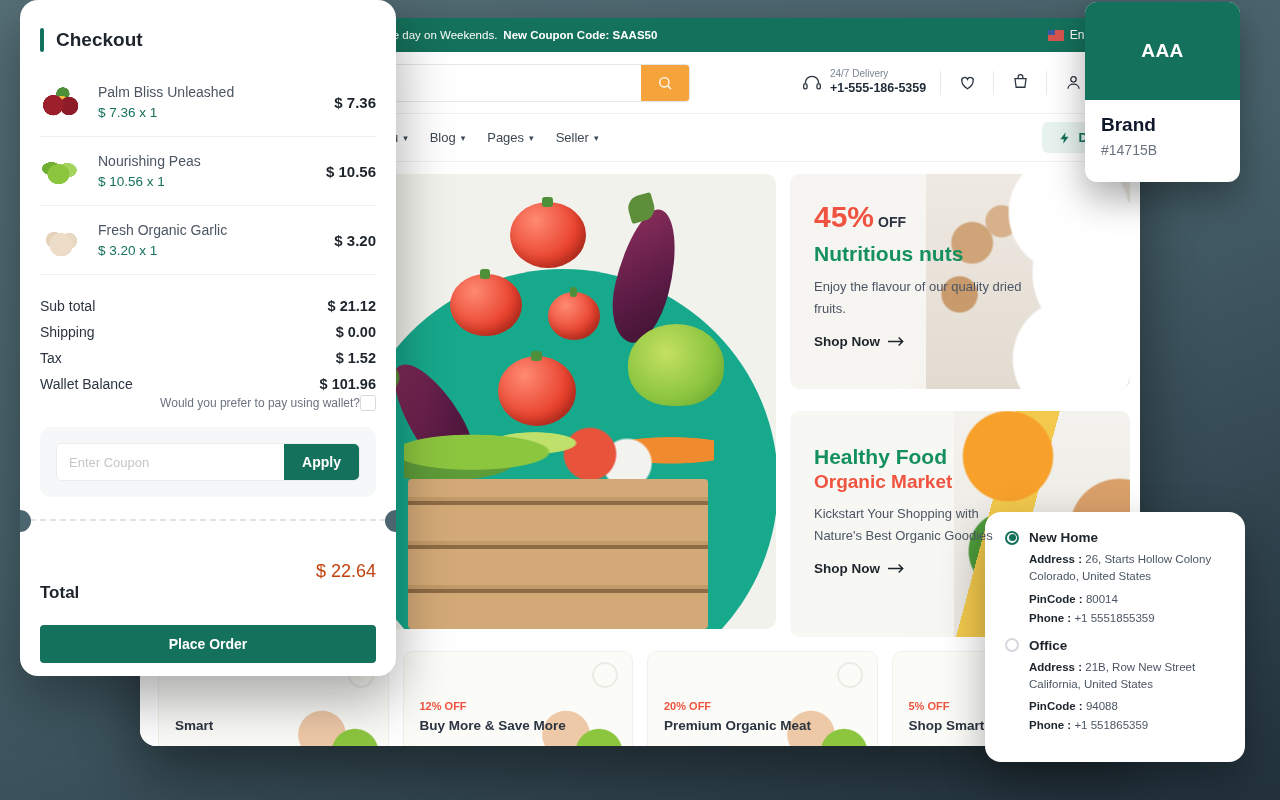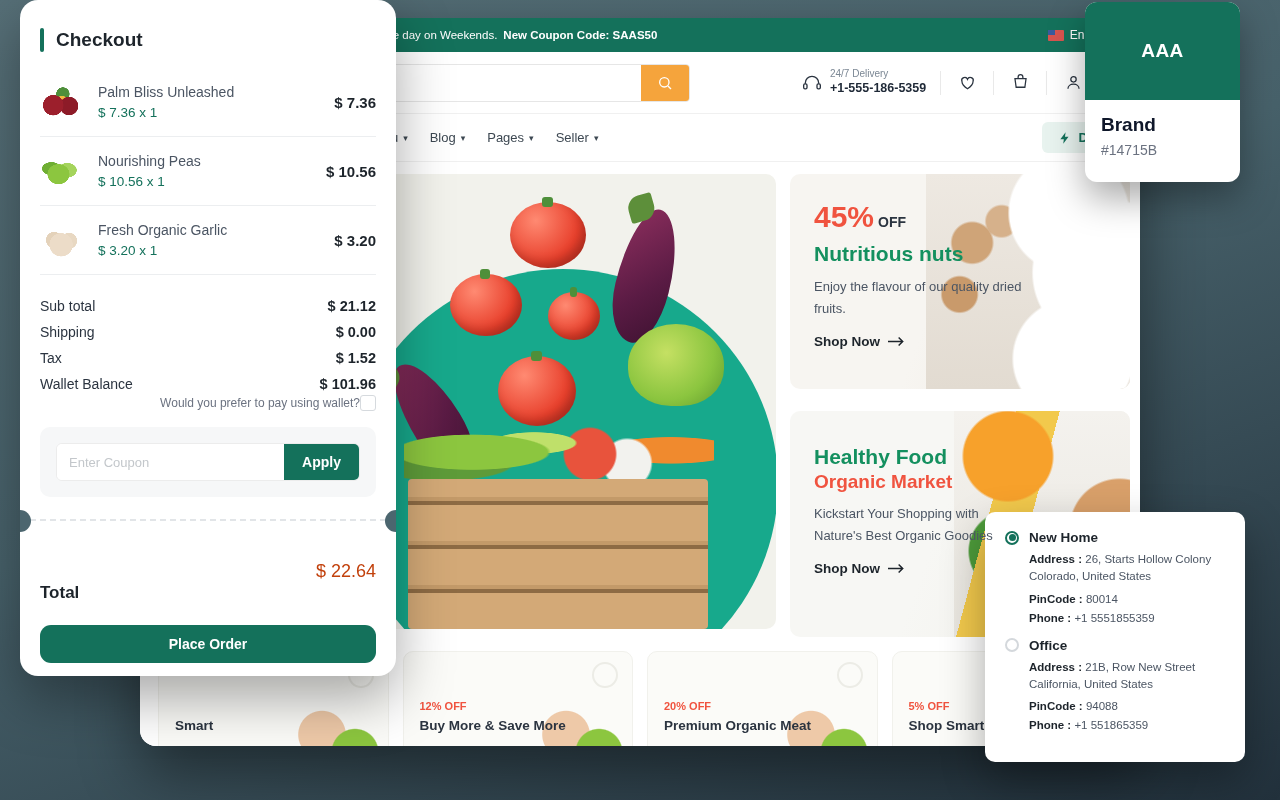--- a/index.html
+++ b/index.html
@@ -232,40 +232,40 @@
   }
   .tear::before { left:-11px; }
   .tear::after  { right:-11px; }
 
   .total-row { display:flex; justify-content:space-between; align-items:center; padding: 18px 0 0 0;}
   .total-k { font-size: 17px; font-weight:700; color:#1d242b;margin-top:44px; }
   .total-v { font-size: 18px; font-weight:400; color:#c2410c; }
 
   .place-order {
     margin-top: 22px; width:100%; height: 38px; background:#14715B; color:#fff;
-    border:0; border-radius:11px; font-size: 14px; font-weight:700; cursor:pointer;
+    border:0; border-radius:4px; font-size: 14px; font-weight:700; cursor:pointer;
     font-family:"Liberation Sans", sans-serif;
   }
 
   
   .brandcard {
     position:absolute; right: 40px; top: 2px; width: 155px; height: 180px;
     border-radius: 12px; overflow:hidden; background:#fff;
     box-shadow: 0 16px 36px rgba(0,0,0,.34);
   }
   .brand-top { height: 98px; background:#14715B; display:flex; align-items:center; justify-content:center;}
   .brand-aaa { color:#fff; font-size: 19px; font-weight:700; letter-spacing:.5px; }
   .brand-bot { padding: 14px 16px; }
   .brand-name { font-size: 19px; font-weight:700; color:#0f172a; }
   .brand-hex { font-size: 14px; color:#6b7280; margin-top:6px; }
 
   
   .addrcard {
     position:absolute; right: 35px; bottom: 38px; width: 260px; height: 250px;
-    background:#fff; border-radius: 10px; box-shadow: 0 18px 44px rgba(0,0,0,.32);
+    background:#fff; border-radius: 16px; box-shadow: 0 18px 44px rgba(0,0,0,.32);
     padding: 18px 20px; overflow:hidden;
   }
   .addr-block { margin-bottom: 14px; }
   .addr-head { display:flex; align-items:center; gap:10px; }
   .radio { width:14px; height:14px; border-radius:50%; border:2px solid #14715B;
            display:flex; align-items:center; justify-content:center; flex:none; cursor:pointer;}
   .radio .dot { width:7px; height:7px; border-radius:50%; background:#14715B; }
   .radio.off { border-color:#d4d8dc; }
   .addr-title { font-size: 13.5px; font-weight:700; color:#1d242b; }
   .addr-lines { padding-left: 24px; margin-top: 6px; }

